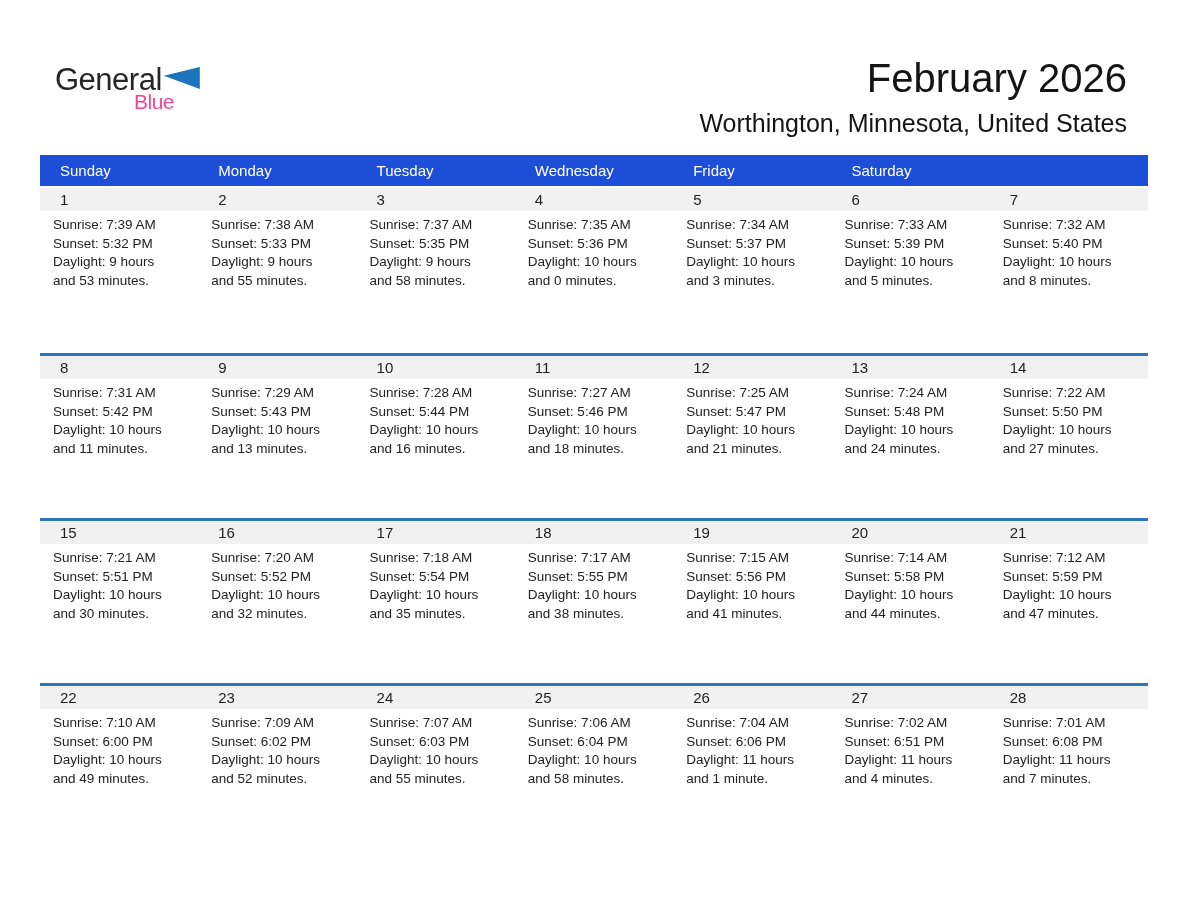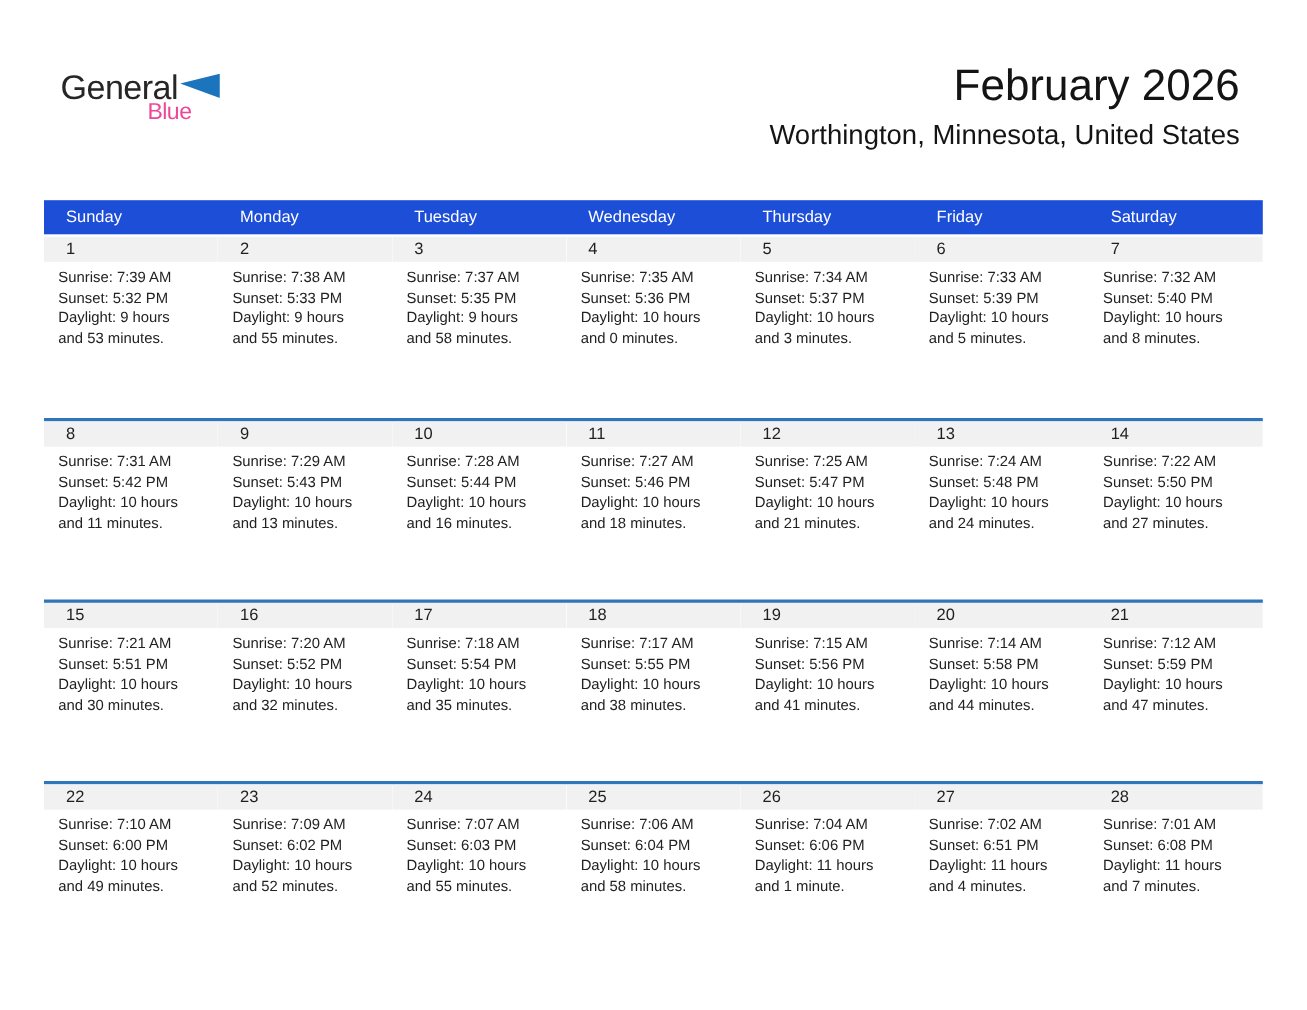--- a/index.html
+++ b/index.html
@@ -5,21 +5,21 @@
   * { box-sizing: border-box; margin: 0; padding: 0; }
   html, body { width: 1188px; height: 918px; }
   body {
     font-family: "Liberation Sans", sans-serif;
     background: #ffffff;
     position: relative;
     overflow: hidden;
   }
 
   
-  .top { position: relative; height: 182px; }
+  .top { position: relative; height: 155px; }
 
   .logo { position: absolute; left: 55px; top: 64px; }
   .logo-row1 { display: flex; align-items: flex-start; }
   .logo-general {
     font-size: 31px; color: #262626; letter-spacing: -0.5px; line-height: 31px;
   }
   .logo-triangle {
     width: 36px; height: 22px; background: #1C75BC;
     clip-path: polygon(0 40%, 100% 0, 100% 100%);
     margin-left: 2px; margin-top: 3px;
@@ -79,21 +79,20 @@
     <div class="subtitle">Worthington, Minnesota, United States</div>
   </div>
 </div>
 
 <div class="calendar">
   <div class="weekday-row" id="weekday-row">
       <div class="weekday">Sunday</div>
       <div class="weekday">Monday</div>
       <div class="weekday">Tuesday</div>
       <div class="weekday">Wednesday</div>
-      <div class="weekday">Thursday</div>
       <div class="weekday">Friday</div>
       <div class="weekday">Saturday</div>
     </div>
   <div id="weeks-container">
       <div class="week-row">
         <div class="day-cell">
           <div class="date-band">1</div>
           <div class="info">
             <div class="line">Sunrise: 7:39 AM</div>
             <div class="line">Sunset: 5:32 PM</div>

